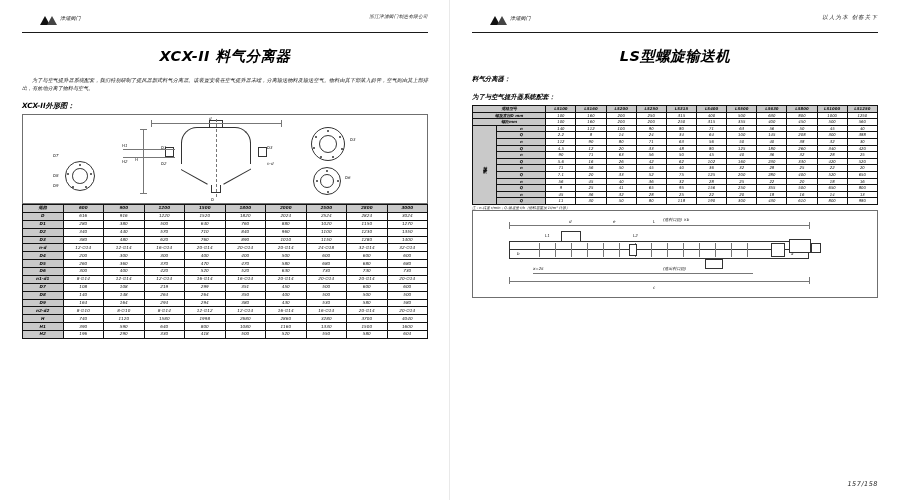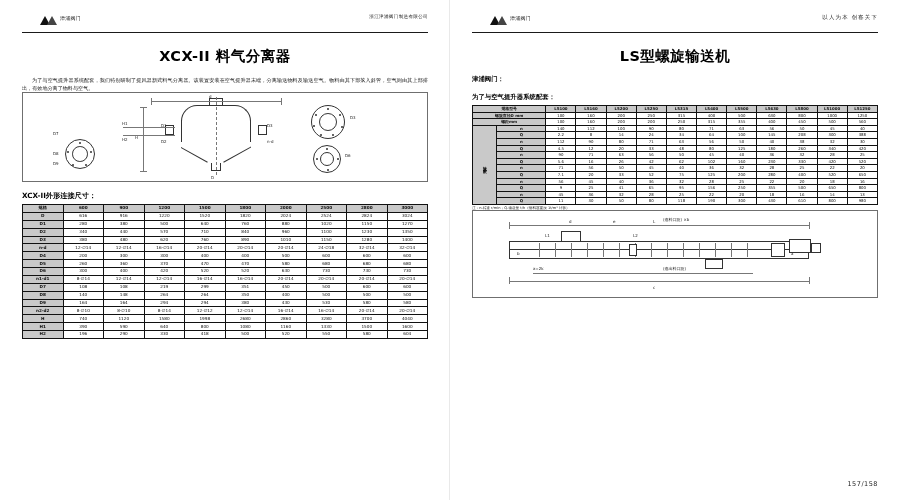--- a/index.html
+++ b/index.html
@@ -19,20 +19,21 @@
     width: 900px;
     height: 500px;
     display: flex;
   }
   .page {
     position: relative;
     width: 450px;
     height: 500px;
     box-sizing: border-box;
     background: #fff;
+    font-style: italic;
   }
   .page-inner {
     position: absolute;
     left: 22px;
     right: 22px;
     top: 10px;
     bottom: 10px;
   }
   .gutter {
     position: absolute;
@@ -388,20 +389,21 @@
           </div>
           <div class="logo-text">津浦阀门</div>
         </div>
         <div class="header-right">浙江津浦阀门制造有限公司</div>
       </div>
 
       <div class="doc-title">XCX-II 料气分离器</div>
 
       <div class="intro">为了与空气提升器系统配套，我们特别研制了提风器新式料气分离器。该装置安装在空气提升器末端，分离输送物料及输送空气。物料由其下部落入斜管，空气则由其上部排出，有效地分离了物料与空气。</div>
 
+      <div class="sec-title">XCX-II外形图：</div>
 
       <div class="drawing">
 
         <div class="vessel">
           <div class="nozzle-top"></div>
           <div class="dome"></div>
           <div class="body"></div>
           <div class="cone">
             <div class="cone-l"></div>
             <div class="cone-r"></div>
@@ -458,21 +460,20 @@
           <div class="bolt" style="left:24px; top:11px;"></div>
           <div class="bolt" style="left:19px; top:24px;"></div>
           <div class="bolt" style="left:6px; top:24px;"></div>
           <div class="bolt" style="left:1px; top:11px;"></div>
         </div>
         <div class="dim-label" style="left:30px; top:38px;">D7</div>
         <div class="dim-label" style="left:30px; top:58px;">D8</div>
         <div class="dim-label" style="left:30px; top:68px;">D9</div>
       </div>
 
-      <div class="sec-title">XCX-II外形连接尺寸：</div>
 
       <table class="spec">
         <thead>
           <tr>
             <th>规格</th>
             <th>600</th>
             <th>900</th>
             <th>1200</th>
             <th>1500</th>
             <th>1800</th>
@@ -692,21 +693,21 @@
             <div class="tri a"></div>
               <div class="tri b"></div>
           </div>
           <div class="logo-text">津浦阀门</div>
         </div>
         <div class="header-slogan">以人为本  创客关下</div>
       </div>
 
       <div class="doc-title">LS型螺旋输送机</div>
 
-      <div class="sec-title small">津浦阀门：</div>
+      <div class="sec-title small">料气分离器：</div>
 
 
       <div class="sec-title small">为了与空气提升器系统配套：</div>
 
       <table class="ls-spec">
         <colgroup>
           <col style="width:6%">
             <col style="width:12%">
           <col style="width:7.4%">
             <col style="width:7.4%">

